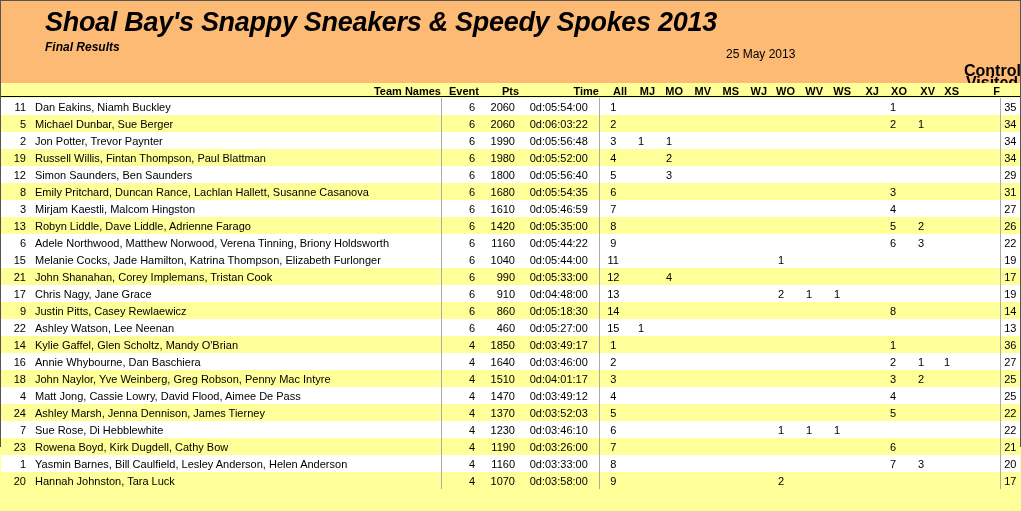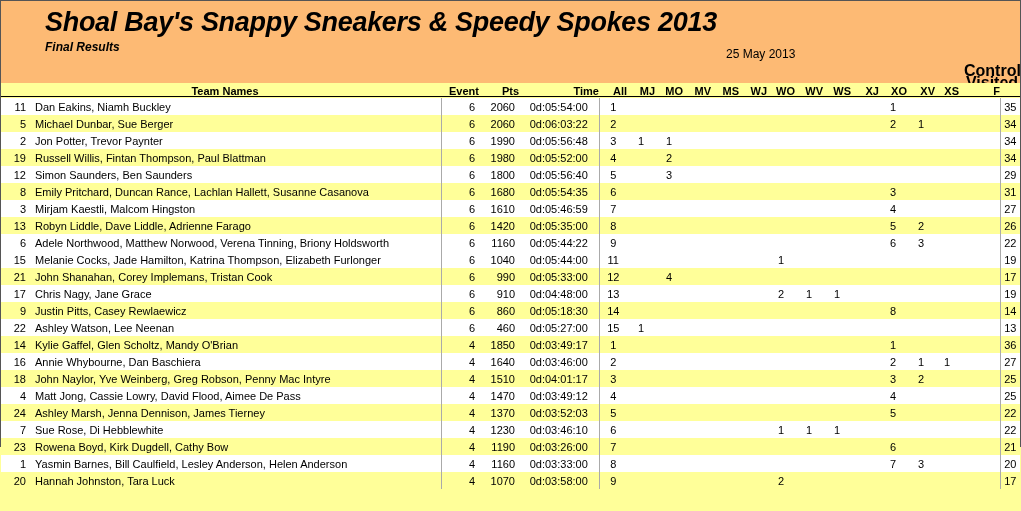--- a/index.html
+++ b/index.html
@@ -62,21 +62,21 @@
   }
   th{
     font-size:11px;
     font-weight:bold;
     text-align:right;
     padding:0 0 1px 0;
     vertical-align:bottom;
     height:14px;
     background:#ffff99;
   }
-  th.lft{text-align:center;padding-left:8px;}
+  th.lft{text-align:right;padding-left:8px;}
   td{
     height:17px;
     font-size:11px;
     padding:0;
     vertical-align:middle;
     white-space:nowrap;
     overflow:hidden;
   }
   tr.alt td{background:#ffff99;}
   tr.white td{background:#ffffff;}

